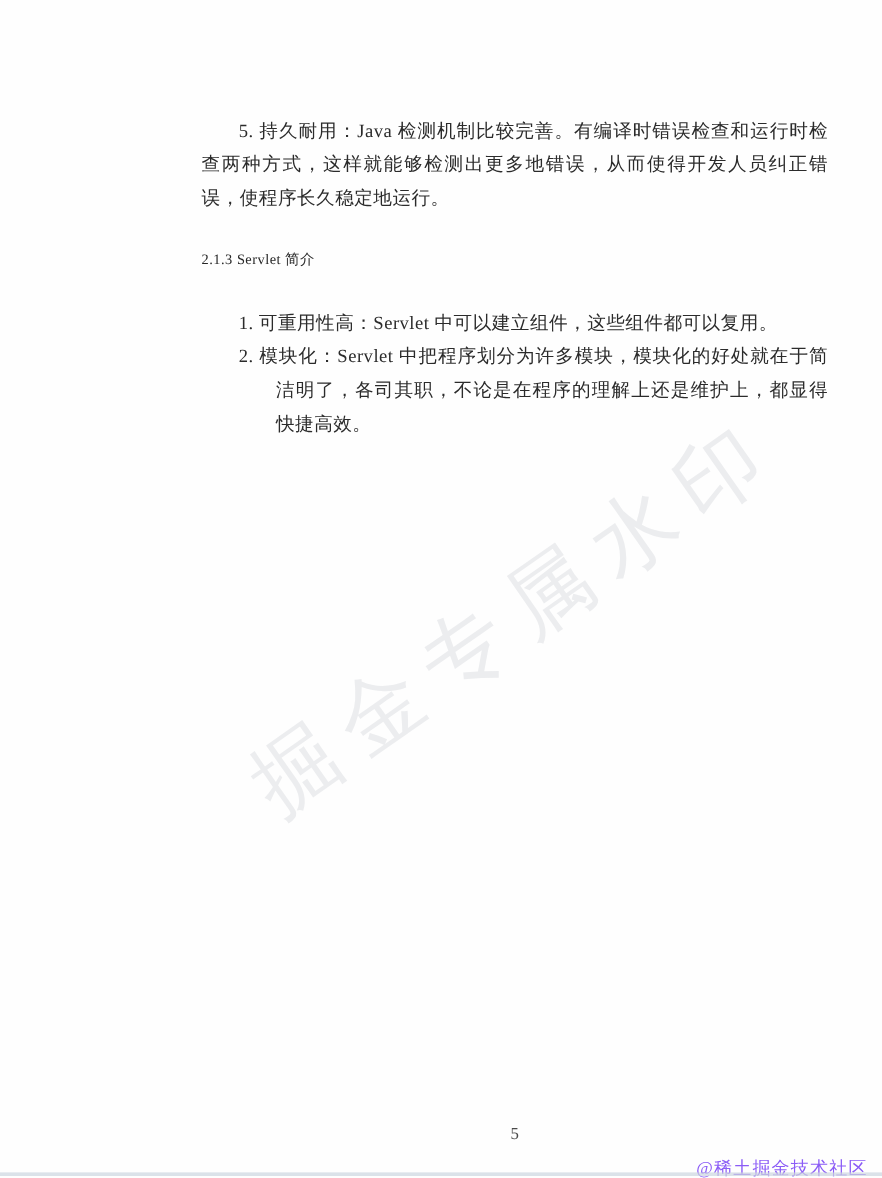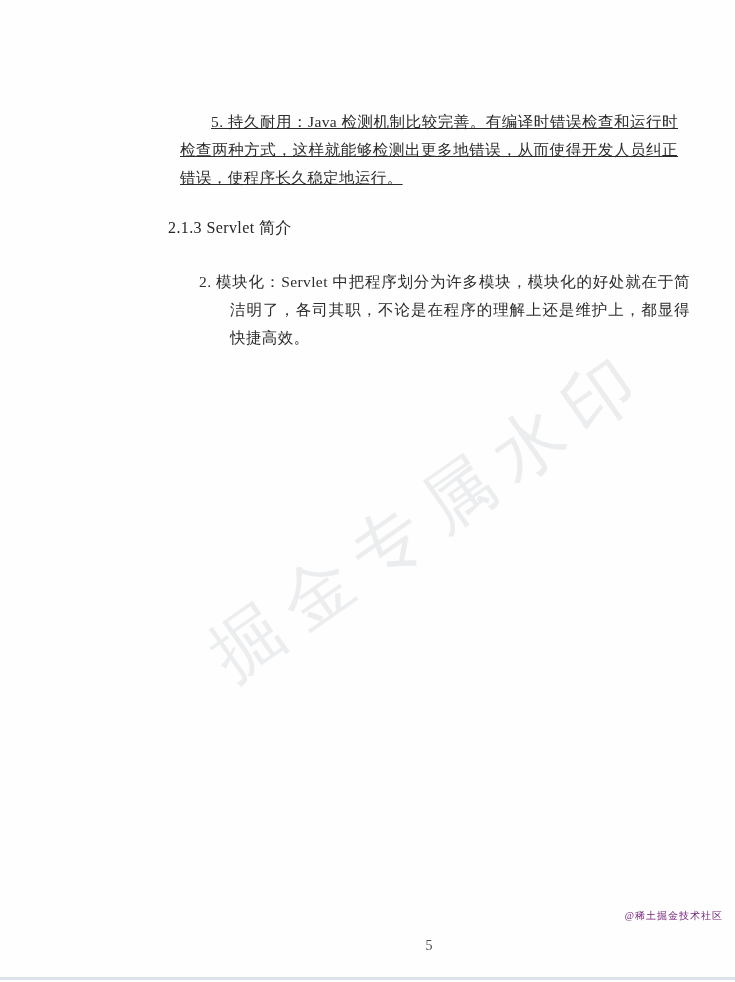--- a/index.html
+++ b/index.html
@@ -40,27 +40,26 @@
     left: 168px;
     top: 96px;
     width: 522px;
     color: #2b2b2b;
     font-size: 15.5px;
     line-height: 28px;
     letter-spacing: 0.4px;
     text-align: justify;
   }
   .para {
-    margin: 12px;
+    margin: 0;
     text-indent: 2em;
-    text-decoration: underline;
   }
   .heading {
     margin: 22px 0 26px 0;
-    font-size: 16px;
+    font-size: 12px;
     text-indent: 0;
     font-weight: normal;
     color: #262626;
   }
   .list-item {
     margin: 0;
     padding-left: 4em;
     text-indent: -2em;
   }
   .page-number {
@@ -68,23 +67,23 @@
     left: 168px;
     width: 522px;
     top: 938px;
     text-align: center;
     font-size: 14px;
     color: #4a4a4a;
   }
   .credit {
     position: absolute;
     right: 12px;
-    top: 909px;
-    font-size: 10px;
-    color: #701a75;
+    top: 964px;
+    font-size: 15px;
+    color: #8b5cf6;
     letter-spacing: 1px;
   }
   .bottom-edge {
     position: absolute;
     left: 0;
     right: 0;
     bottom: 2px;
     height: 3px;
     background: #ccd6e0;
     opacity: 0.7;
@@ -96,20 +95,21 @@
 <div class="page">
 
   <div class="watermark">掘金专属水印</div>
 
   <main class="content">
     <p class="para">5. 持久耐用：Java 检测机制比较完善。有编译时错误检查和运行时检查两种方式，这样就能够检测出更多地错误，从而使得开发人员纠正错误，使程序长久稳定地运行。</p>
 
     <h3 class="heading">2.1.3 Servlet 简介</h3>
 
 
+    <p class="list-item">1. 可重用性高：Servlet 中可以建立组件，这些组件都可以复用。</p>
     <p class="list-item">2. 模块化：Servlet 中把程序划分为许多模块，模块化的好处就在于简洁明了，各司其职，不论是在程序的理解上还是维护上，都显得快捷高效。</p>
 
   </main>
 
   <div class="page-number">5</div>
 
   <div class="credit">@稀土掘金技术社区</div>
 
   <div class="bottom-edge"></div>
 </div>

